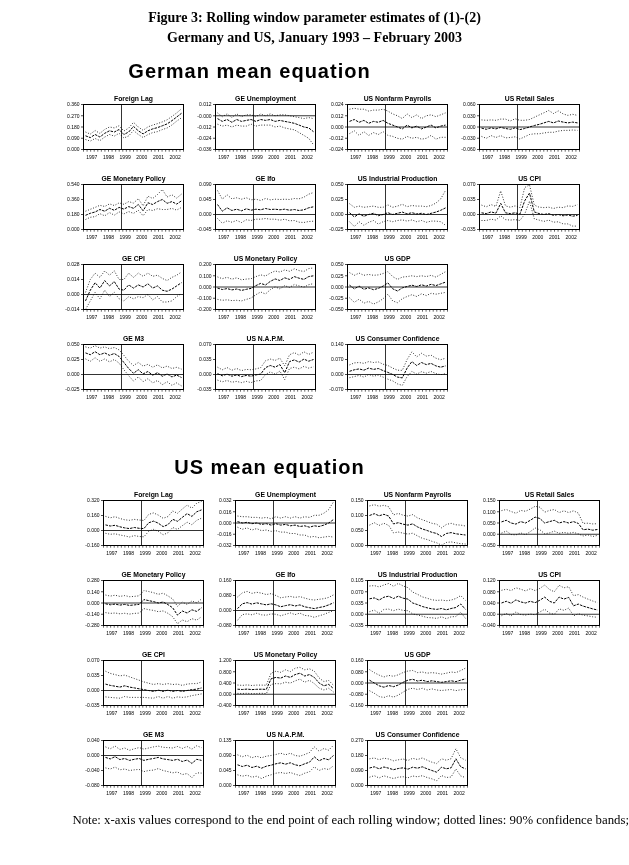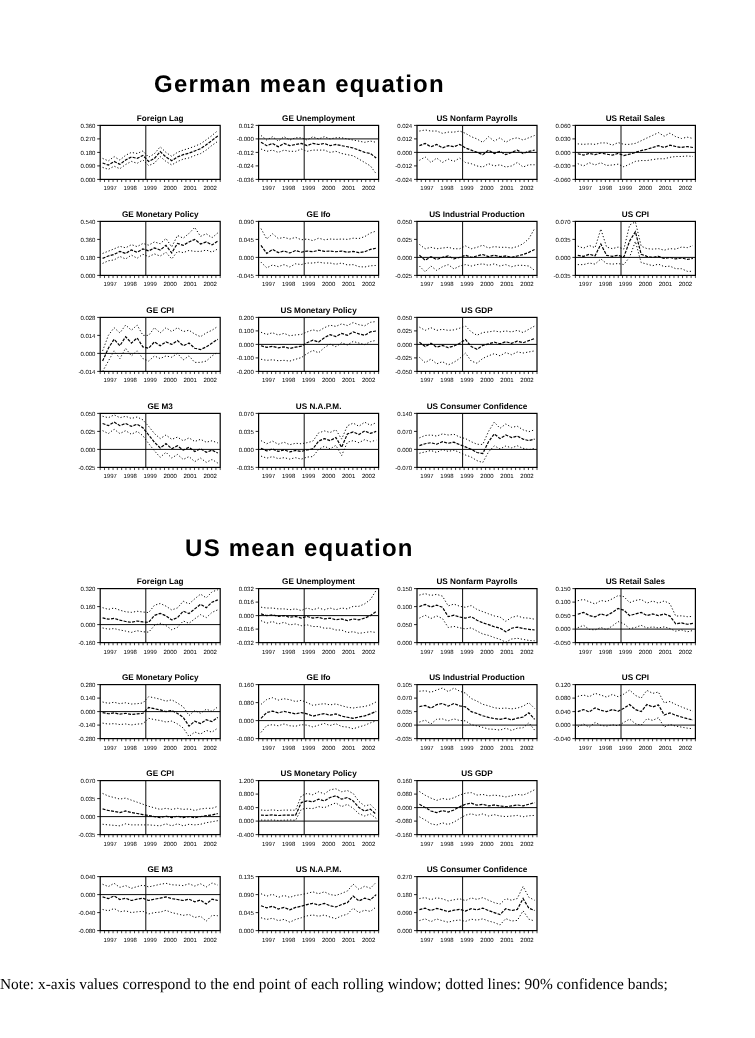--- a/index.html
+++ b/index.html
@@ -2,35 +2,39 @@
 <html><head>
 <meta charset="utf-8">
 <style>
   html,body{margin:0;padding:0;background:#fff;}
   .page{position:relative;width:629px;height:865px;background:#ffffff;overflow:hidden;
         font-family:"Liberation Serif",serif;color:#000;}
   .fig-title{position:absolute;top:8px;left:0;width:629px;text-align:center;
              font-family:"Liberation Serif",serif;font-weight:bold;font-size:14px;line-height:1.45;}
   .section{position:absolute;left:0;width:499px;}
   #sec0{top:60px;}
-  #sec1{top:446px;}
+  #sec1{top:456px;padding-left:20px;}
   .sec-heading{margin:0 0 10px 0;text-align:center;font-family:"Liberation Sans",sans-serif;
                font-weight:bold;font-size:20px;letter-spacing:1px;}
   .grid{margin-left:55px;display:grid;grid-template-columns:repeat(4,132px);grid-auto-rows:77px;row-gap:3px;}
   .cell-spacer{width:132px;height:77px;}
   svg text{font-family:"Liberation Sans",sans-serif;fill:#000;}
-  .note{position:absolute;top:812px;left:0;width:629px;text-align:left;
+  .note{position:absolute;top:812px;left:0;width:629px;text-align:right;
         font-family:"Liberation Serif",serif;font-size:12.8px;line-height:1.35;}
   .note sup{font-size:9px;}
 </style>
 </head>
 <body>
 
 <div class="page">
 
+  <div class="fig-title">
+    <div>Figure 3: Rolling window parameter estimates of (1)-(2)</div>
+    <div>Germany and US, January 1993 – February 2003</div>
+  </div>
 
   <div class="section" id="sec0">
     <h2 class="sec-heading">German mean equation</h2>
     <div class="grid">
         <svg width="132" height="77" viewBox="0 0 132 77">
           <text x="78.5" y="7.5" text-anchor="middle" font-size="6.8" font-weight="bold">Foreign Lag</text>
           <rect x="28.5" y="11.5" width="100" height="45" fill="none" stroke="#000" stroke-width="1"></rect>
           <line x1="66.5" y1="11.5" x2="66.5" y2="56.5" stroke="#000" stroke-width="0.8"></line>
           <line x1="26" y1="11.5" x2="28.5" y2="11.5" stroke="#000" stroke-width="0.7"></line>
           <text x="24.5" y="13.4" text-anchor="end" font-size="5">0.360</text>

